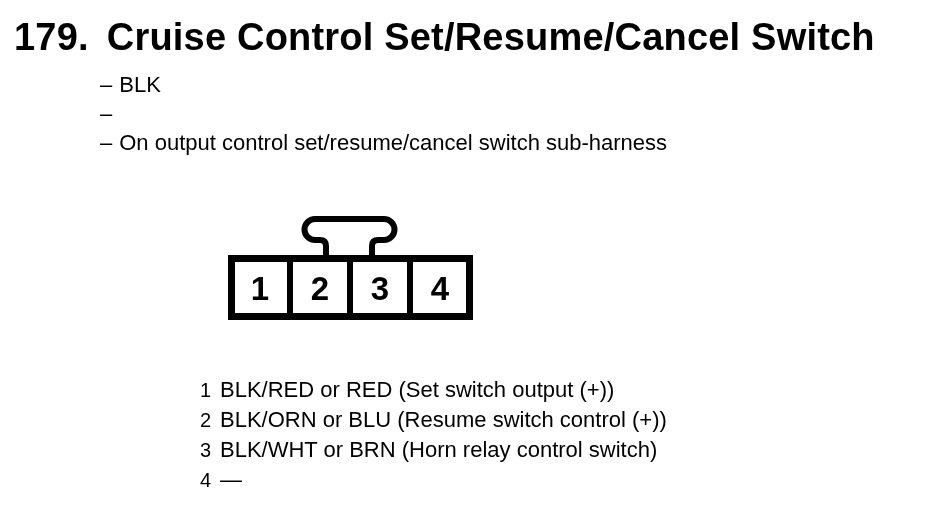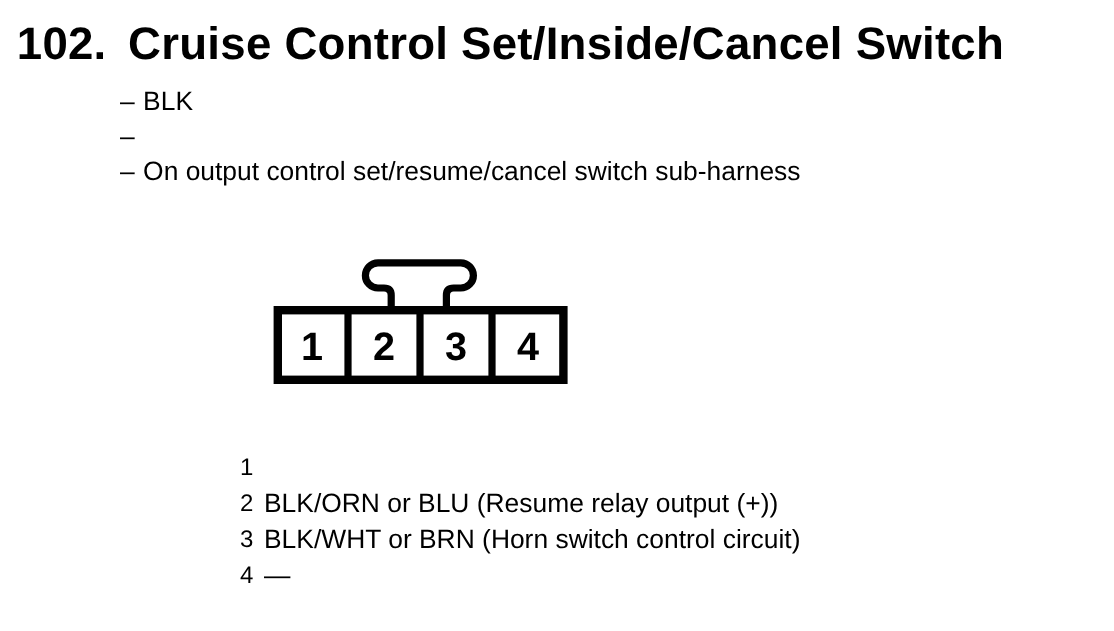--- a/index.html
+++ b/index.html
@@ -79,22 +79,22 @@
     flex: 0 0 20px;
     font-size: 20px;
   }
 </style>
 </head>
 <body>
 
 <div class="page">
 
   <div class="heading">
-    <span>102.</span>
-    <span>Cruise Control Set/Inside/Cancel Switch</span>
+    <span>179.</span>
+    <span>Cruise Control Set/Resume/Cancel Switch</span>
   </div>
 
   <div class="details">
     <div class="detail-row">
       <span class="dash">–</span>
       <span>BLK</span>
     </div>
     <div class="detail-row">
       <span class="dash">–</span>
     </div>
@@ -120,28 +120,29 @@
 
     <text class="pin-num-text" x="260" y="300">1</text>
     <text class="pin-num-text" x="320" y="300">2</text>
     <text class="pin-num-text" x="380" y="300">3</text>
     <text class="pin-num-text" x="440" y="300">4</text>
   </svg>
 
   <div class="pinout">
     <div class="pin-row">
       <span class="pin-n">1</span>
+      <span class="pin-d">BLK/RED or RED (Set switch output (+))</span>
     </div>
     <div class="pin-row">
       <span class="pin-n">2</span>
-      <span class="pin-d">BLK/ORN or BLU (Resume relay output (+))</span>
+      <span class="pin-d">BLK/ORN or BLU (Resume switch control (+))</span>
     </div>
     <div class="pin-row">
       <span class="pin-n">3</span>
-      <span class="pin-d">BLK/WHT or BRN (Horn switch control circuit)</span>
+      <span class="pin-d">BLK/WHT or BRN (Horn relay control switch)</span>
     </div>
     <div class="pin-row">
       <span class="pin-n">4</span>
       <span class="pin-d">—</span>
     </div>
   </div>
 
 </div>
 
 </body></html>

